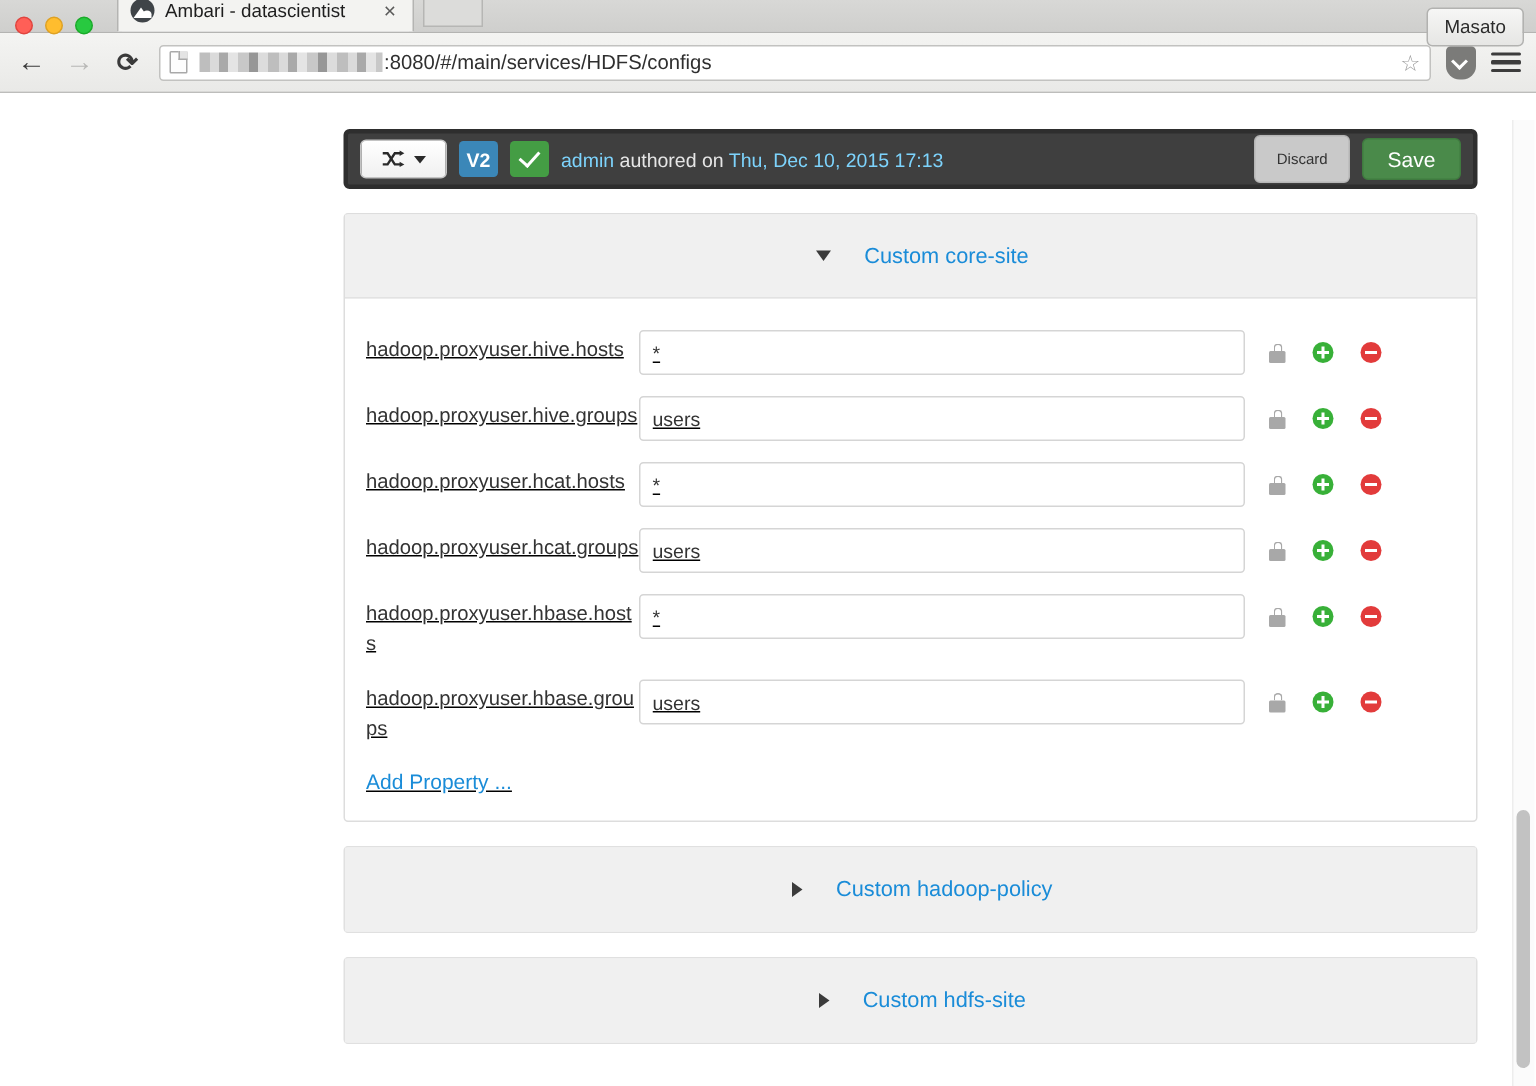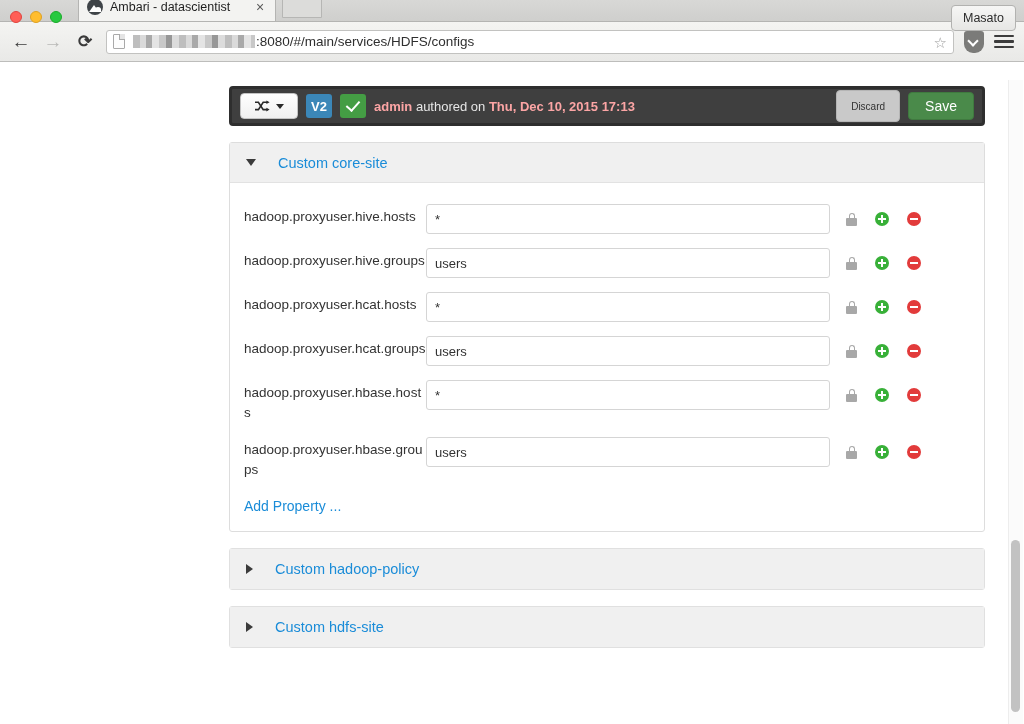--- a/index.html
+++ b/index.html
@@ -276,21 +276,21 @@
     transform: rotate(42deg);
     margin-top: -3px;
   }
   .authored {
     flex: 1 1 auto;
     color: #e6e6e6;
     font-size: 13px;
     white-space: nowrap;
     overflow: hidden;
   }
-  .authored b { color: #fca5a5; font-weight: bold; }
+  .authored b { color: #7dd3fc; font-weight: normal; }
   .btn-discard {
     height: 32px; padding: 0 14px;
     background: #c9c9c9;
     border: 1px solid #b5b5b5;
     border-radius: 4px;
     color: #333; font-size: 10px;
     display: flex; align-items: center;
     cursor: pointer;
   }
   .btn-save {
@@ -305,46 +305,47 @@
 
   
   .panel {
     margin-top: 16px;
     background: #fff;
     border: 1px solid #dddddd;
     border-radius: 3px;
   }
   .panel.collapsed { border-color: #e0e0e0; }
   .panel-head {
-    height: 40px;
+    height: 56px;
     background: #f0f0f0;
     display: flex; align-items: center;
     padding-left: 16px;
     cursor: pointer;
+    justify-content: center;
   }
   .panel.collapsed .panel-head { border-bottom: none; }
   .panel.open .panel-head { border-bottom: 1px solid #e2e2e2; }
   .tri {
     width: 0; height: 0; margin-right: 22px; flex: 0 0 auto;
   }
   .tri.down {
     border-left: 5.5px solid transparent;
     border-right: 5.5px solid transparent;
     border-top: 7px solid #3b3b3b;
   }
   .tri.right {
     border-top: 5.5px solid transparent;
     border-bottom: 5.5px solid transparent;
     border-left: 7px solid #3b3b3b;
   }
   .panel-title {
     font-size: 14.5px;
     color: #1a8cd8;
   }
-  .panel-body { padding: 14px 0 10px 0; }
+  .panel-body { padding: 14px 0 10px 0; text-decoration: underline; }
 
   .prop-row {
     display: flex;
     align-items: flex-start;
     padding: 7px 0;
   }
   .prop-label {
     width: 182px;
     flex: 0 0 182px;
     margin-left: 14px;

